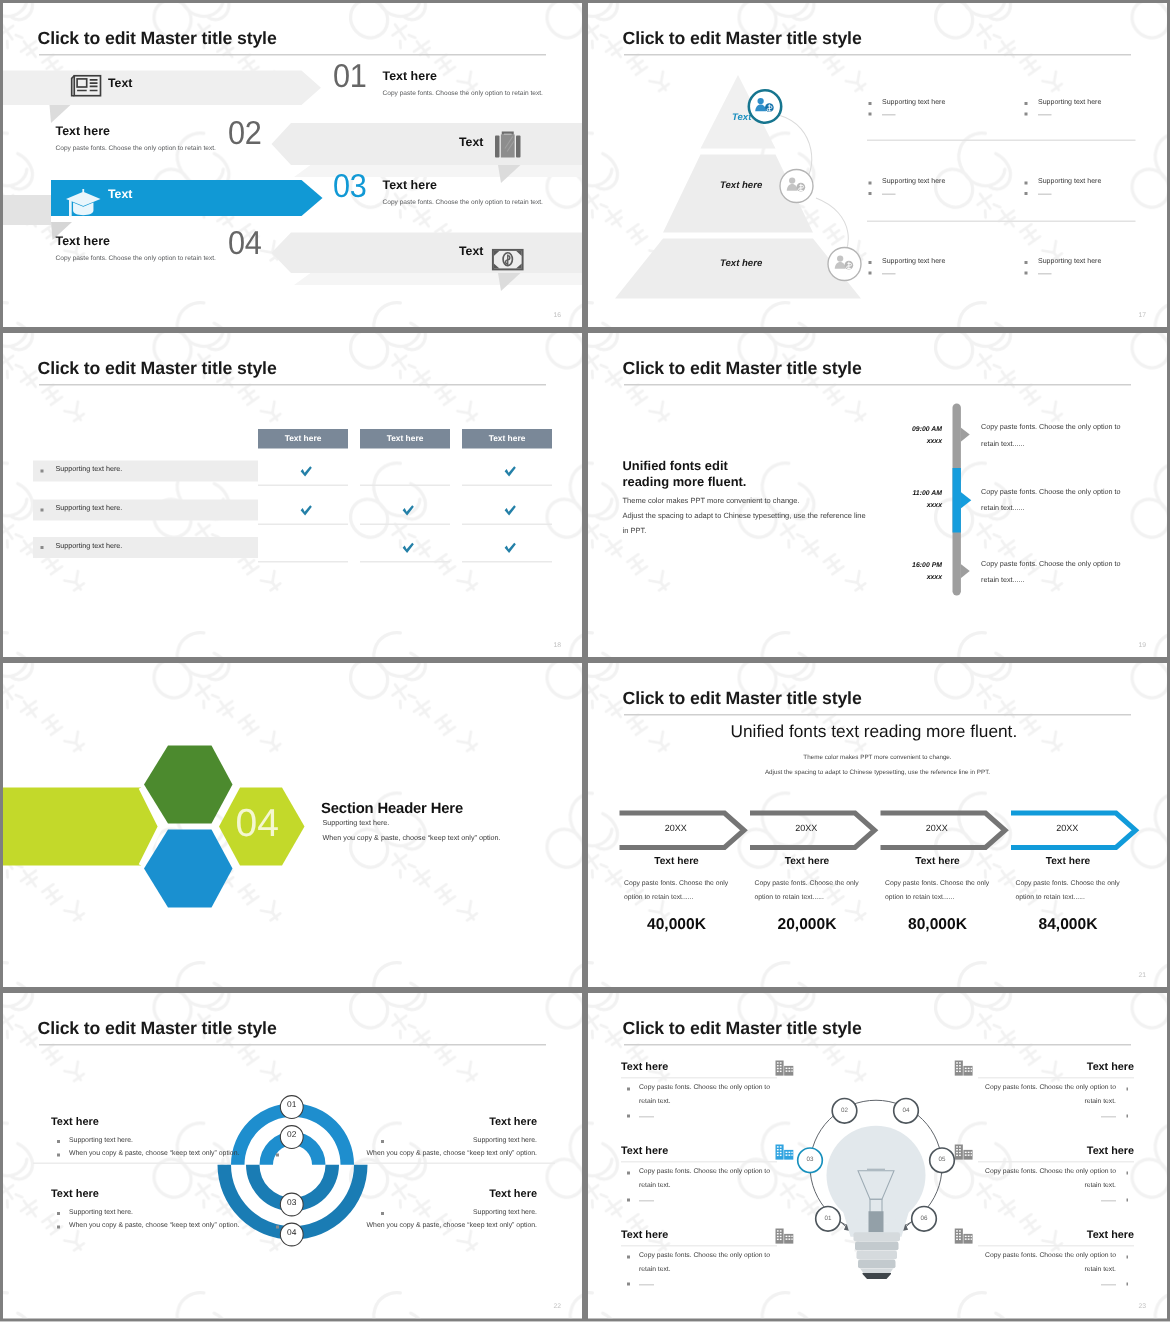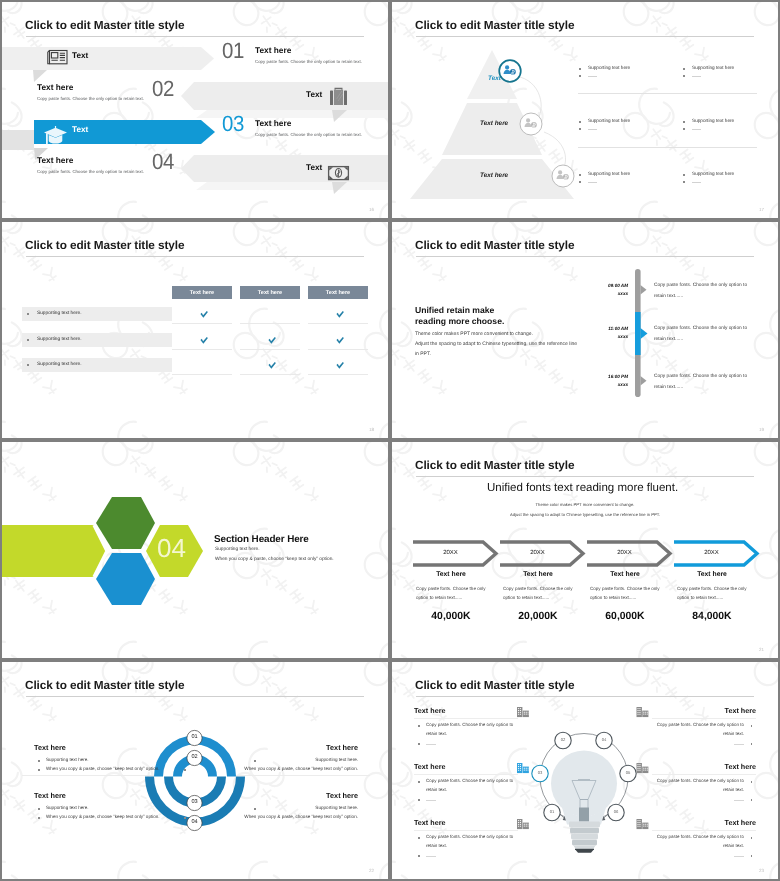--- a/index.html
+++ b/index.html
@@ -303,22 +303,22 @@
     </svg>
     <div class="pageno">18</div>
   </div>
   <div class="slide s4">
     <svg class="wm">
         <rect width="100%" height="100%" fill="url(#wmpat)"></rect>
       </svg>
     <div class="title">Click to edit Master title style</div>
     <div class="titleline"></div>
 
-    <div class="lh" style="left:23px;top:84px;">Unified retain make</div>
-    <div class="lh" style="left:23px;top:95px;">reading more choose.</div>
+    <div class="lh" style="left:23px;top:84px;">Unified fonts edit</div>
+    <div class="lh" style="left:23px;top:95px;">reading more fluent.</div>
     <div class="lb" style="left:23px;top:110px;">Theme color makes PPT more convenient to change.</div>
     <div class="lb" style="left:23px;top:120px;">Adjust the spacing to adapt to Chinese typesetting, use the reference line</div>
     <div class="lb" style="left:23px;top:130px;">in PPT.</div>
 
     <svg class="ly" viewBox="0 0 386 216">
       <rect x="243" y="47" width="5.6" height="128" rx="2.8" fill="#9e9e9e"></rect>
       <rect x="243" y="90" width="5.6" height="43" fill="#159ddd"></rect>
       <polygon points="248.5,63 248.5,72.5 254.5,67.7" fill="#9e9e9e"></polygon>
       <polygon points="248.5,106 248.5,117 255.5,111.5" fill="#159ddd"></polygon>
       <polygon points="248.5,154 248.5,163.5 254.5,158.7" fill="#9e9e9e"></polygon>
@@ -389,21 +389,21 @@
     <div class="sv" style="left:17px;top:170px;width:84px;">40,000K</div>
     <div class="yr" style="left:108px;top:108px;width:75px;">20XX</div>
     <div class="sh" style="left:104px;top:130px;width:84px;">Text here</div>
     <div class="sbd" style="left:111px;top:145px;">Copy paste fonts. Choose the only</div>
     <div class="sbd" style="left:111px;top:154px;">option to retain text......</div>
     <div class="sv" style="left:104px;top:170px;width:84px;">20,000K</div>
     <div class="yr" style="left:195px;top:108px;width:75px;">20XX</div>
     <div class="sh" style="left:191px;top:130px;width:84px;">Text here</div>
     <div class="sbd" style="left:198px;top:145px;">Copy paste fonts. Choose the only</div>
     <div class="sbd" style="left:198px;top:154px;">option to retain text......</div>
-    <div class="sv" style="left:191px;top:170px;width:84px;">60,000K</div>
+    <div class="sv" style="left:191px;top:170px;width:84px;">80,000K</div>
     <div class="yr" style="left:282px;top:108px;width:75px;">20XX</div>
     <div class="sh" style="left:278px;top:130px;width:84px;">Text here</div>
     <div class="sbd" style="left:285px;top:145px;">Copy paste fonts. Choose the only</div>
     <div class="sbd" style="left:285px;top:154px;">option to retain text......</div>
     <div class="sv" style="left:278px;top:170px;width:84px;">84,000K</div>
     <div class="pageno">21</div>
   </div>
   <div class="slide s7">
     <svg class="wm">
         <rect width="100%" height="100%" fill="url(#wmpat)"></rect>

